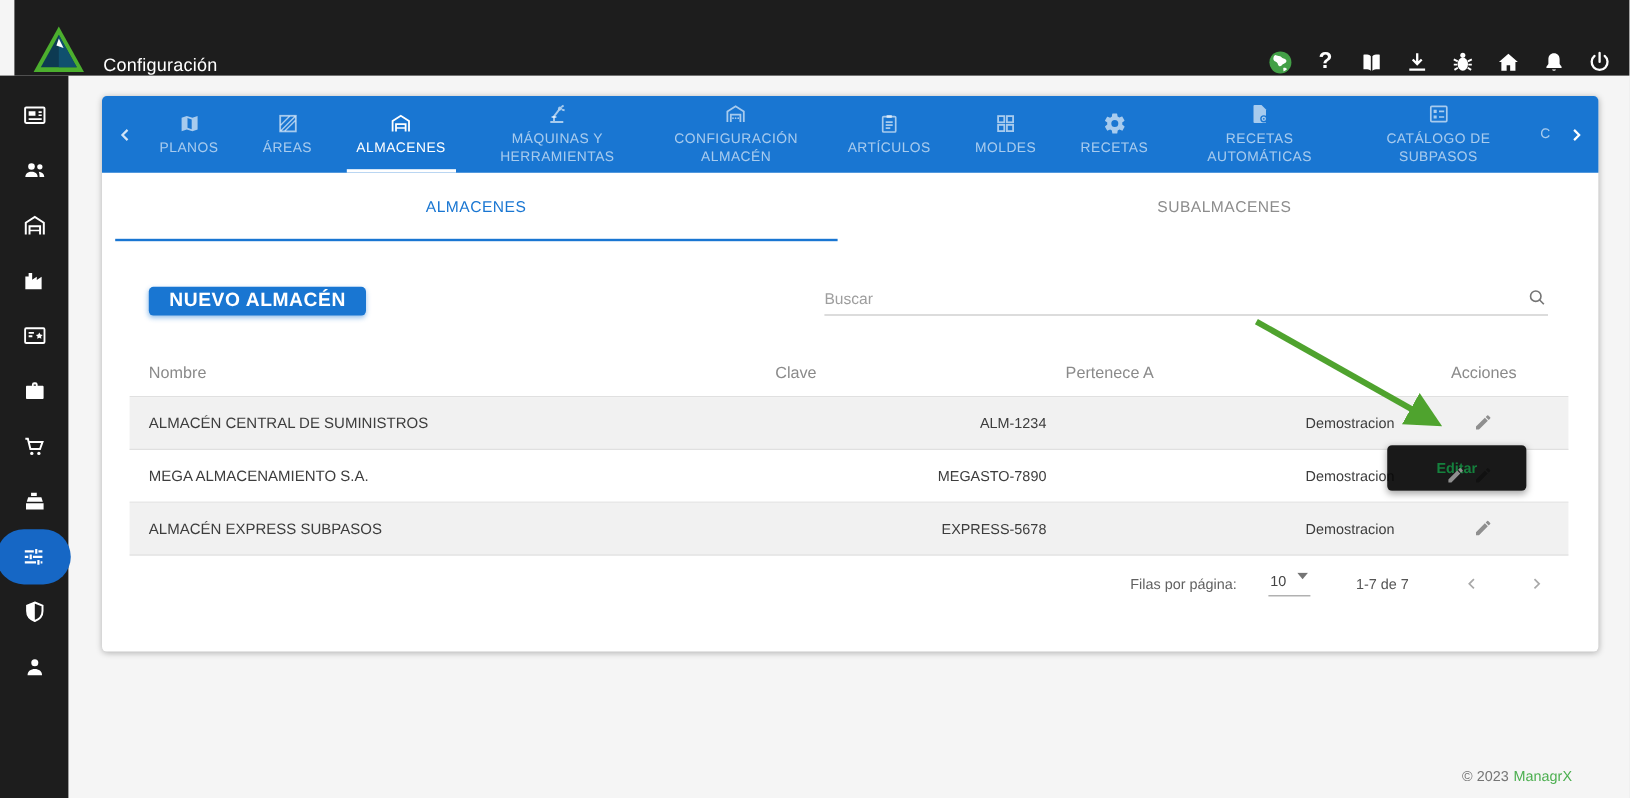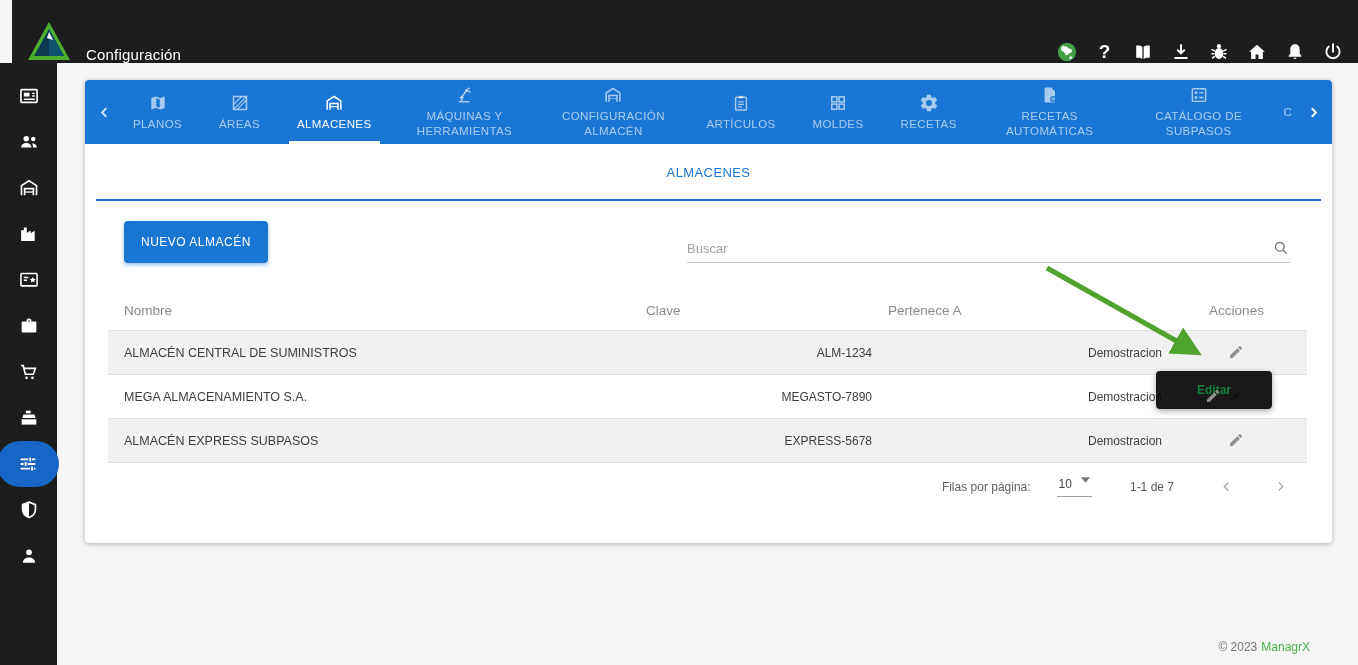--- a/index.html
+++ b/index.html
@@ -57,22 +57,22 @@
   .subtab { flex:1; display:flex; align-items:center; justify-content:center;
             font-size:13px; letter-spacing:.4px; color:#8c8c8c; cursor:pointer;
             position:relative; }
   .subtab.active { color:#1976d2; }
   .subtab.active::after { content:""; position:absolute; left:11px; right:11px;
                           bottom:0; height:2px; background:#1976d2; }
 
   
   .toolbar { display:flex; justify-content:space-between; align-items:flex-end;
              padding:0 42px 0 39px; margin-top:22px; height:40px; }
-  .btn-new { height:42px; padding:0 17px; background:#1976d2; border:none;
-             border-radius:4px; color:#fff; font-size:12px; font-weight:normal;
+  .btn-new { height:24px; padding:0 17px; background:#1976d2; border:none;
+             border-radius:4px; color:#fff; font-size:16px; font-weight:bold;
              letter-spacing:.5px; font-family:inherit; cursor:pointer;
              box-shadow:0 2px 4px rgba(25,118,210,.45); }
   .search { width:603px; display:flex; align-items:center;
             border-bottom:1px solid #c6c6c6; padding-bottom:5px; }
   .search input { flex:1; border:none; outline:none; font-size:13px;
                   font-family:inherit; color:#333; background:transparent; }
   .search input::placeholder { color:#9e9e9e; }
   .search-ic { color:#757575; width:18px; height:18px; flex:none; cursor:pointer; }
   .search-ic svg { width:18px; height:18px; }
 
@@ -349,20 +349,23 @@
         <svg viewBox="0 0 24 24" fill="none" stroke="currentColor" stroke-width="2.6">
             <path d="M9.5 6l6 6-6 6"></path>
           </svg>
       </span>
     </div>
 
     <div class="subtabs">
       <div class="subtab active">
         <span>ALMACENES</span>
       </div>
+      <div class="subtab">
+        <span>SUBALMACENES</span>
+      </div>
     </div>
 
     <div class="toolbar">
       <button class="btn-new">NUEVO ALMACÉN</button>
       <div class="search">
         <input type="text" placeholder="Buscar" style="">
         <span class="search-ic">
           <svg viewBox="0 0 24 24" fill="none" stroke="currentColor" stroke-width="1.8">
               <circle cx="10.4" cy="10.4" r="5.8"></circle>
               <path d="M14.7 14.7l4.7 4.7"></path>
@@ -420,21 +423,21 @@
     </div>
 
     <div class="pagination">
       <span>Filas por página:</span>
       <span class="rpp-select">
         <span>10</span>
         <svg class="rpp-caret" viewBox="0 0 10 6" fill="currentColor">
             <path d="M0 0h10L5 6z"></path>
           </svg>
       </span>
-      <span class="range">1-1 de 7</span>
+      <span class="range">1-7 de 7</span>
       <span class="pg-chev prev">
         <svg viewBox="0 0 24 24" fill="none" stroke="currentColor" stroke-width="2">
             <path d="M14.5 6.5L9 12l5.5 5.5"></path>
           </svg>
       </span>
       <span class="pg-chev next">
         <svg viewBox="0 0 24 24" fill="none" stroke="currentColor" stroke-width="2">
             <path d="M9.5 6.5L15 12l-5.5 5.5"></path>
           </svg>
       </span>

